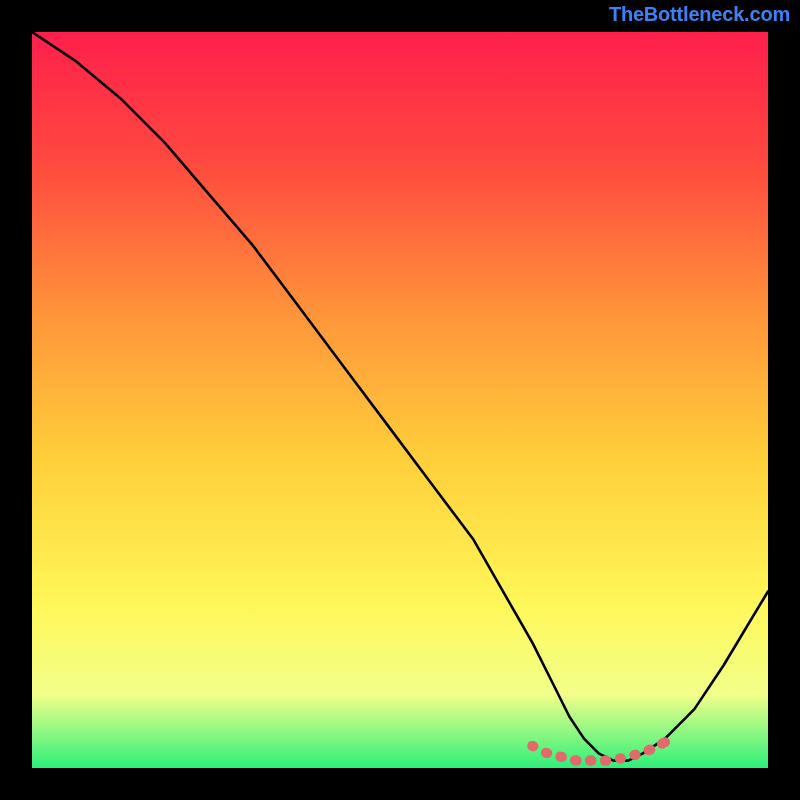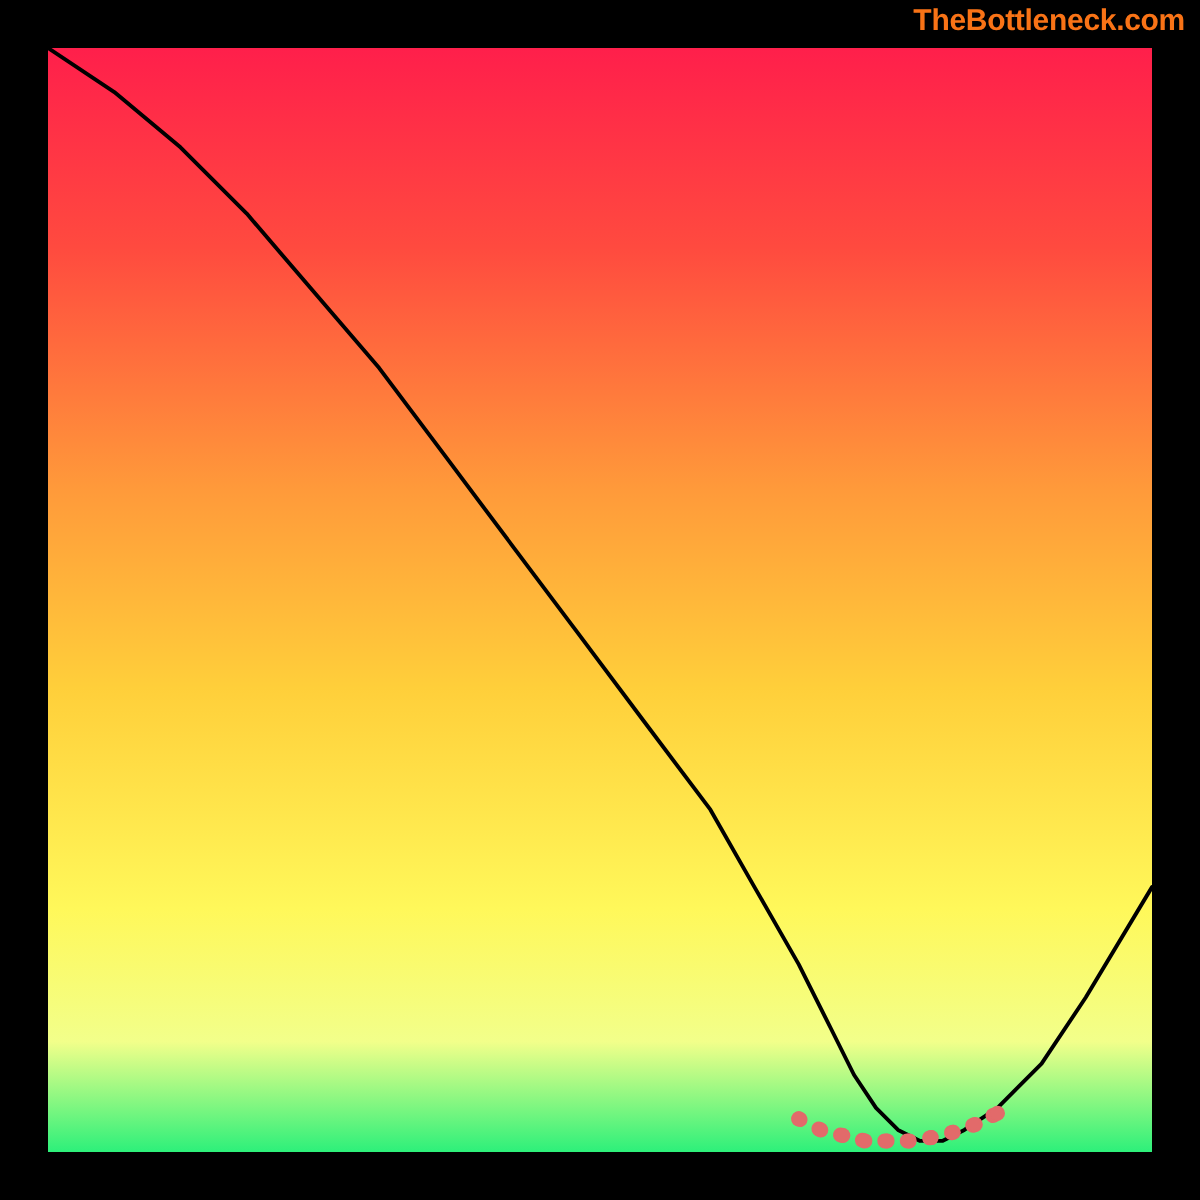--- a/index.html
+++ b/index.html
@@ -24,21 +24,21 @@
     top: 32px;
     width: 736px;
     height: 736px;
     overflow: hidden;
   }
   .watermark {
     position: absolute;
     top: 4px;
     right: 10px;
     font: 600 20px/1 -apple-system, Helvetica, Arial, sans-serif;
-    color: #f97316;
+    color: #3b82f6;
     user-select: none;
     letter-spacing: -0.2px;
   }
   svg { display: block; }
 </style>
 </head>
 <body>
 
 <div class="frame">
   <div class="plot">

